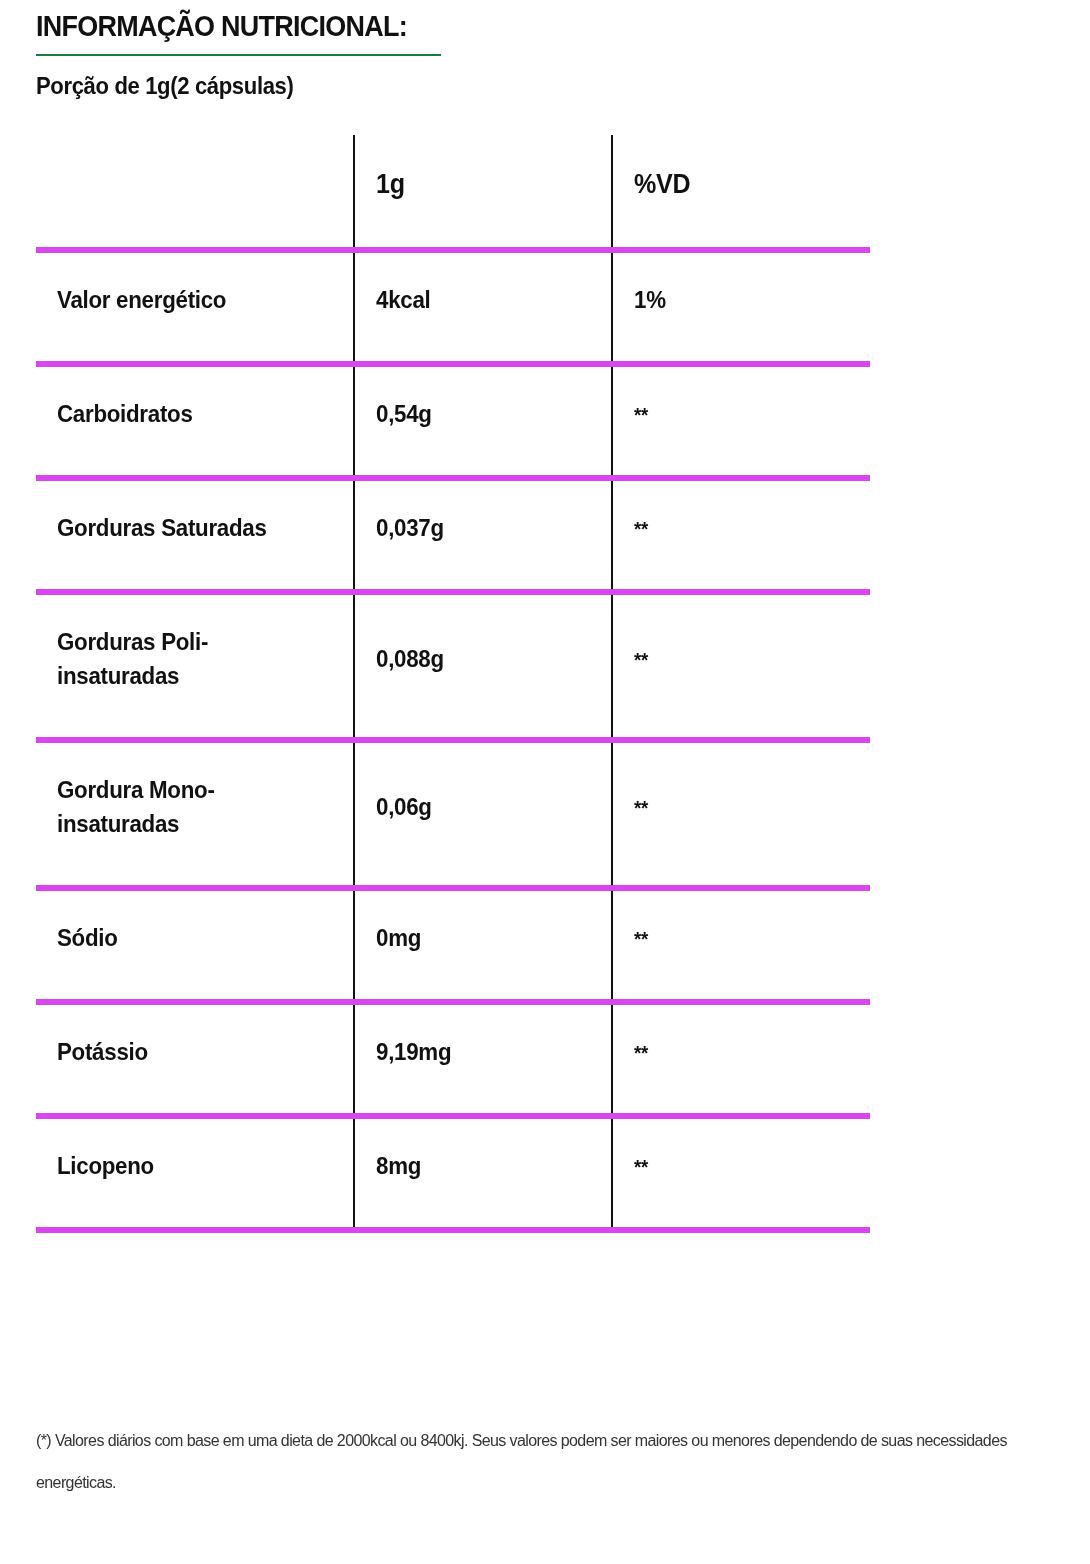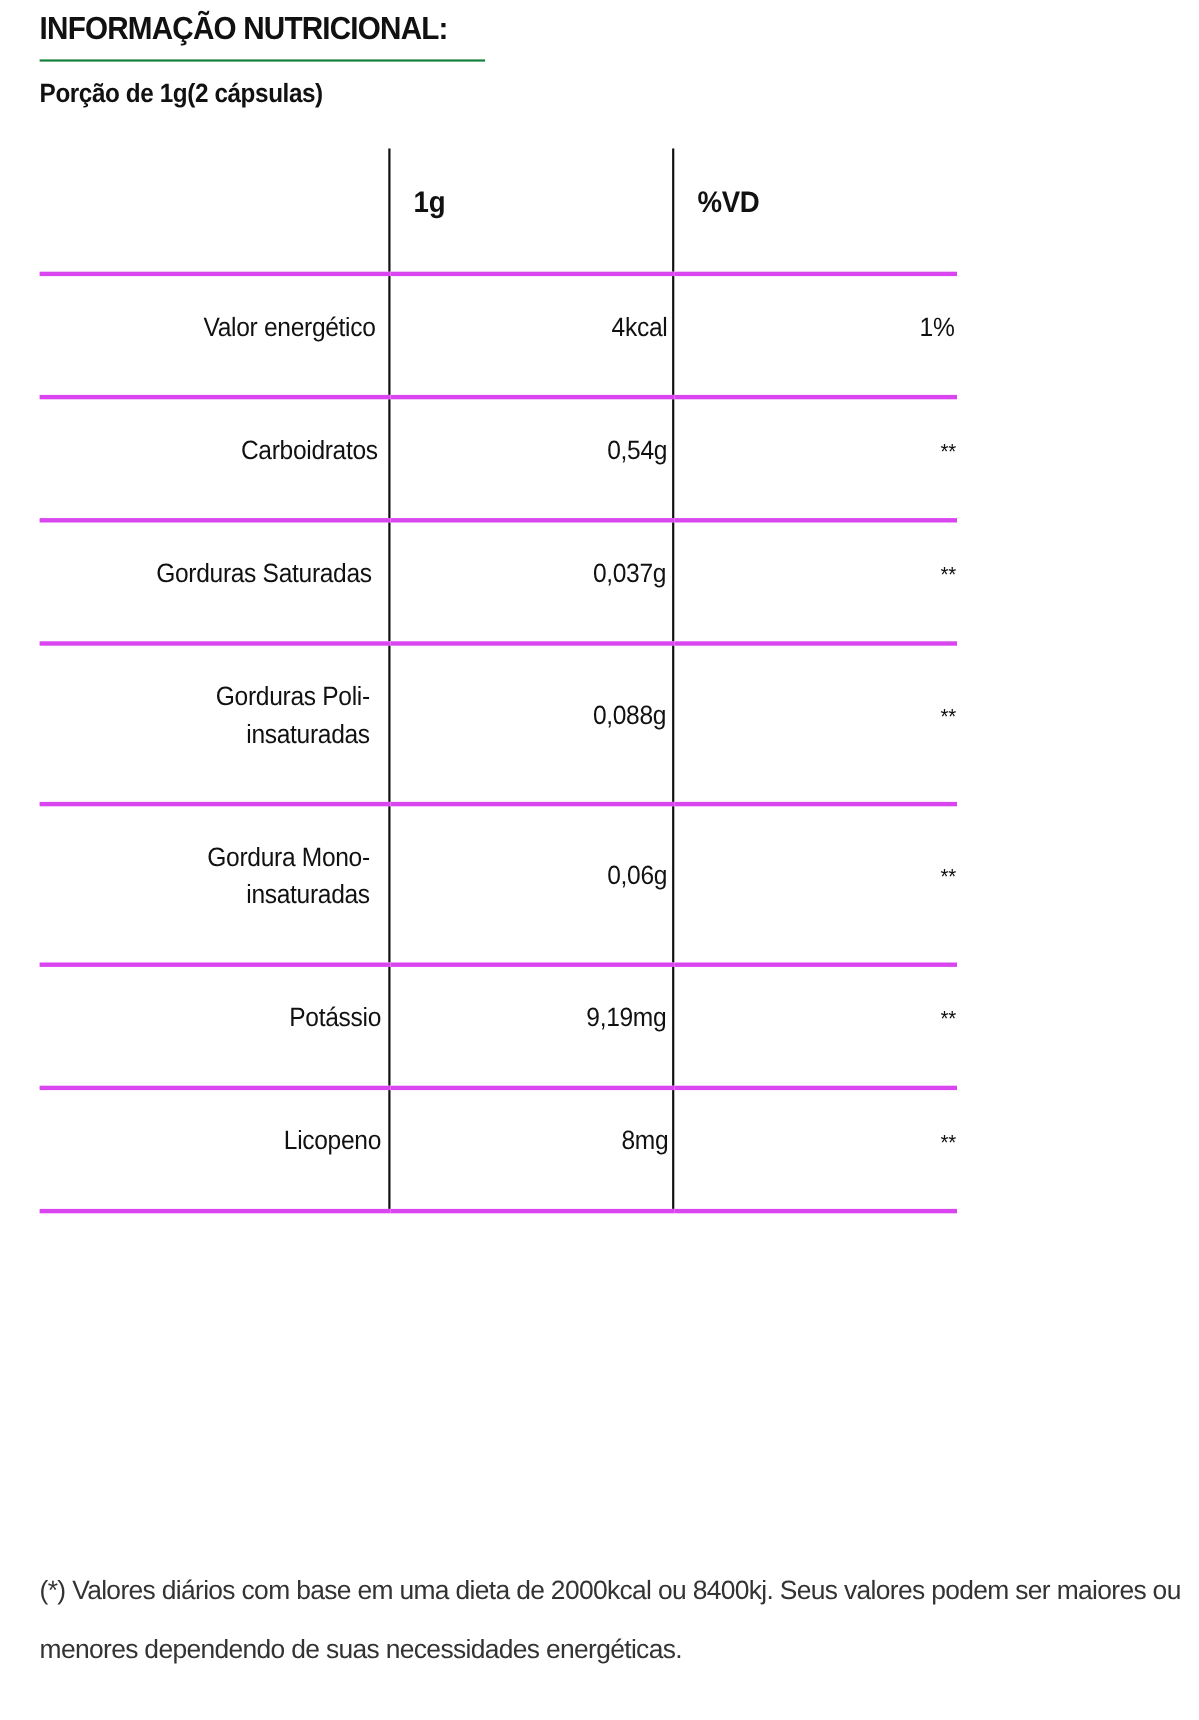--- a/index.html
+++ b/index.html
@@ -24,34 +24,34 @@
   }
   table.nutri {
     position: absolute; left: 36px; top: 135px;
     width: 834px; border-collapse: collapse; table-layout: fixed;
   }
   table.nutri col.c1 { width: 318px; }
   table.nutri col.c2 { width: 258px; }
   table.nutri col.c3 { width: 258px; }
   table.nutri th, table.nutri td {
     text-align: left; vertical-align: middle;
-    border-bottom: 4px solid #d946ef;
+    border-bottom: 6px solid #d946ef;
     padding: 0 0 14px 21px;
     font-size: 24px; letter-spacing: -0.3px;
     white-space: normal;
   }
   table.nutri th { font-weight: bold; height: 98px; font-size: 27px; }
-  table.nutri td { font-weight: normal; height: 94px; line-height: 34px; text-align: right; }
+  table.nutri td { font-weight: bold; height: 94px; line-height: 34px; }
   table.nutri tr.tall td { height: 128px; }
   table.nutri .bl { border-left: 2px solid #111; }
   table.nutri td.vd { vertical-align: middle; padding-bottom: 12px; font-size: 20px; }
   .txt { display: inline-block; transform: scaleX(0.93); transform-origin: left center; }
   .footnote {
     position: absolute; left: 36px; top: 1420px; width: 1040px;
-    font-size: 24px; line-height: 53px; color: #333333; letter-spacing: -0.6px;
+    font-size: 16px; line-height: 42px; color: #333333; letter-spacing: -0.6px;
   }
 </style>
 </head>
 <body>
 
 <div class="title-wrap">
   <div class="title">INFORMAÇÃO NUTRICIONAL:</div>
 </div>
 <div class="portion">Porção de 1g(2 cápsulas)</div>
 
@@ -88,20 +88,25 @@
       <td><span class="txt" style="width:240px">Gorduras Poli-insaturadas</span></td>
       <td class="bl"><span class="txt">0,088g</span></td>
       <td class="bl vd"><span class="txt">**</span></td>
     </tr>
     <tr class="tall">
       <td><span class="txt" style="width:240px">Gordura Mono-insaturadas</span></td>
       <td class="bl"><span class="txt">0,06g</span></td>
       <td class="bl vd"><span class="txt">**</span></td>
     </tr>
     <tr>
+      <td><span class="txt">Sódio</span></td>
+      <td class="bl"><span class="txt">0mg</span></td>
+      <td class="bl vd"><span class="txt">**</span></td>
+    </tr>
+    <tr>
       <td><span class="txt">Potássio</span></td>
       <td class="bl"><span class="txt">9,19mg</span></td>
       <td class="bl vd"><span class="txt">**</span></td>
     </tr>
     <tr>
       <td><span class="txt">Licopeno</span></td>
       <td class="bl"><span class="txt">8mg</span></td>
       <td class="bl vd"><span class="txt">**</span></td>
     </tr>
   </tbody>

